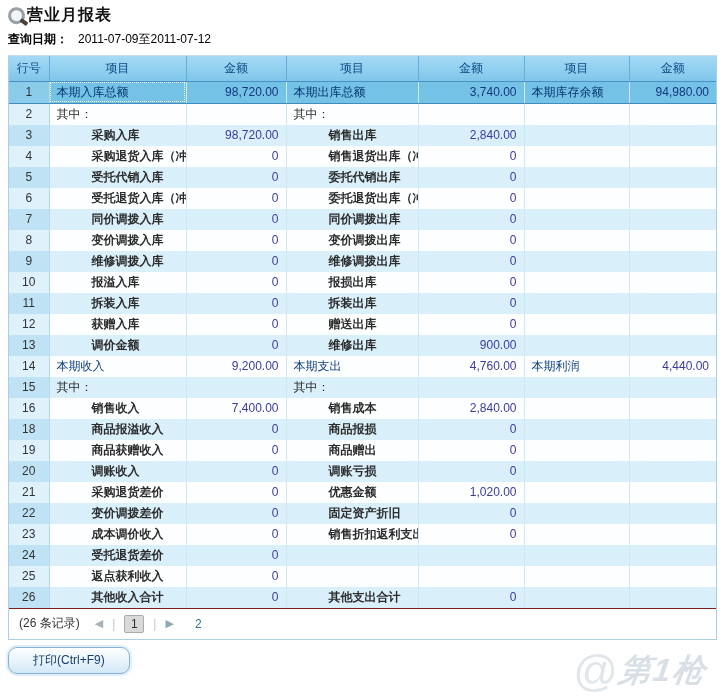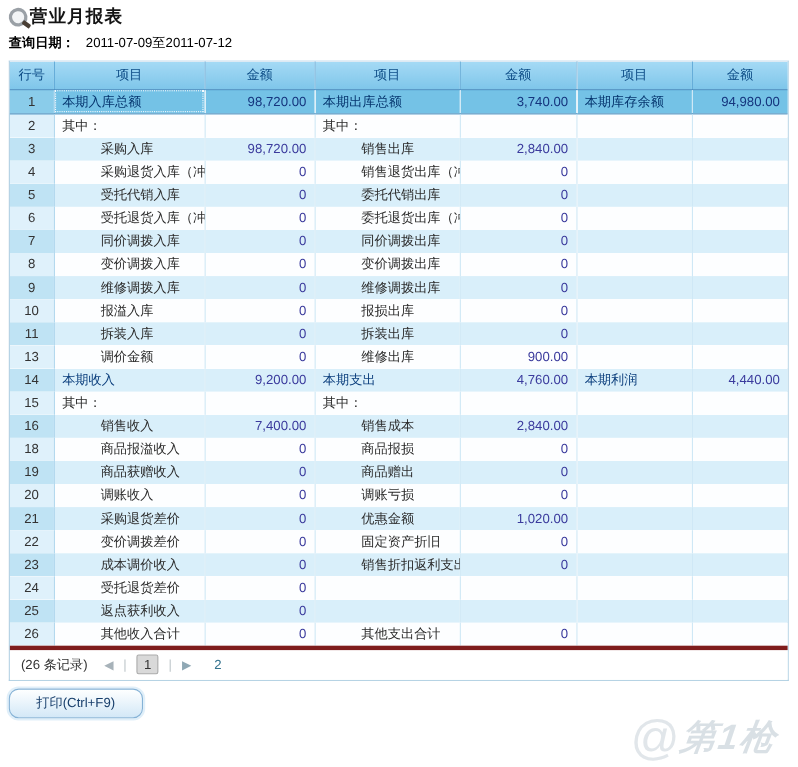--- a/index.html
+++ b/index.html
@@ -43,33 +43,33 @@
     height:21px; line-height:21px; padding:0 7px;
     border-right:1px solid #cfe8f6; white-space:nowrap; overflow:hidden;
     background:#fdfeff;
   }
   tbody td:last-child { border-right:none; }
   tbody tr:nth-child(odd) td { background:#d9effa; }
   tbody td.rownum { text-align:center; padding:0 2px; background:#dff1fb; border-right:1px solid #b4d9ee; }
   tbody tr:nth-child(odd) td.rownum { background:#bfe3f4; }
 
   td.label { color:#2b2b2b; }
-  td.label.indent { padding-left:42px; }
+  td.label.indent { padding-left:42px;font-weight:bold; }
   td.label.top { color:#0c3f7d; }
   td.amount { text-align:right; color:#3b3b9d; }
 
   tr.selected td { background:#74c2e6 !important; border-top:1px solid #3f8cbe; border-bottom:1px solid #3f8cbe; }
   tr.selected td.rownum { background:#8accea !important; }
   tr.selected td.label, tr.selected td.label.top { color:#05356e; }
   tr.selected td.amount { color:#15357e; }
   tr.selected td.focus-cell { outline:1px dotted #f4fbff; outline-offset:-2px; }
 
   
   .pager {
-    border-top:4px solid #7f1d1d; height:31px; display:flex; align-items:center;
+    border-top:1px solid #7f1d1d; height:31px; display:flex; align-items:center;
     padding:0 10px; gap:9px; color:#444; background:#fff;
   }
   .pager .records { margin-right:6px; color:#333; }
   .pager .sep { color:#c0c8cc; }
   .arrow { font-size:11px; cursor:pointer; }
   .arrow.prev { color:#a7b2b9; }
   .arrow.next { color:#8fa8b4; }
   .pagebox {
     min-width:20px; text-align:center; background:#d9d9d9; border:1px solid #ababab;
     border-radius:2px; padding:1px 5px; color:#333; cursor:pointer;
@@ -222,20 +222,29 @@
         <tr>
     <td class="rownum">11</td>
     <td class="label indent">拆装入库</td>
     <td class="amount">0</td>
     <td class="label indent">拆装出库</td>
     <td class="amount">0</td>
     <td class="label"></td>
     <td class="amount"></td>
   </tr>
         <tr>
+    <td class="rownum">12</td>
+    <td class="label indent">获赠入库</td>
+    <td class="amount">0</td>
+    <td class="label indent">赠送出库</td>
+    <td class="amount">0</td>
+    <td class="label"></td>
+    <td class="amount"></td>
+  </tr>
+        <tr>
     <td class="rownum">13</td>
     <td class="label indent">调价金额</td>
     <td class="amount">0</td>
     <td class="label indent">维修出库</td>
     <td class="amount">900.00</td>
     <td class="label"></td>
     <td class="amount"></td>
   </tr>
         <tr>
     <td class="rownum">14</td>

